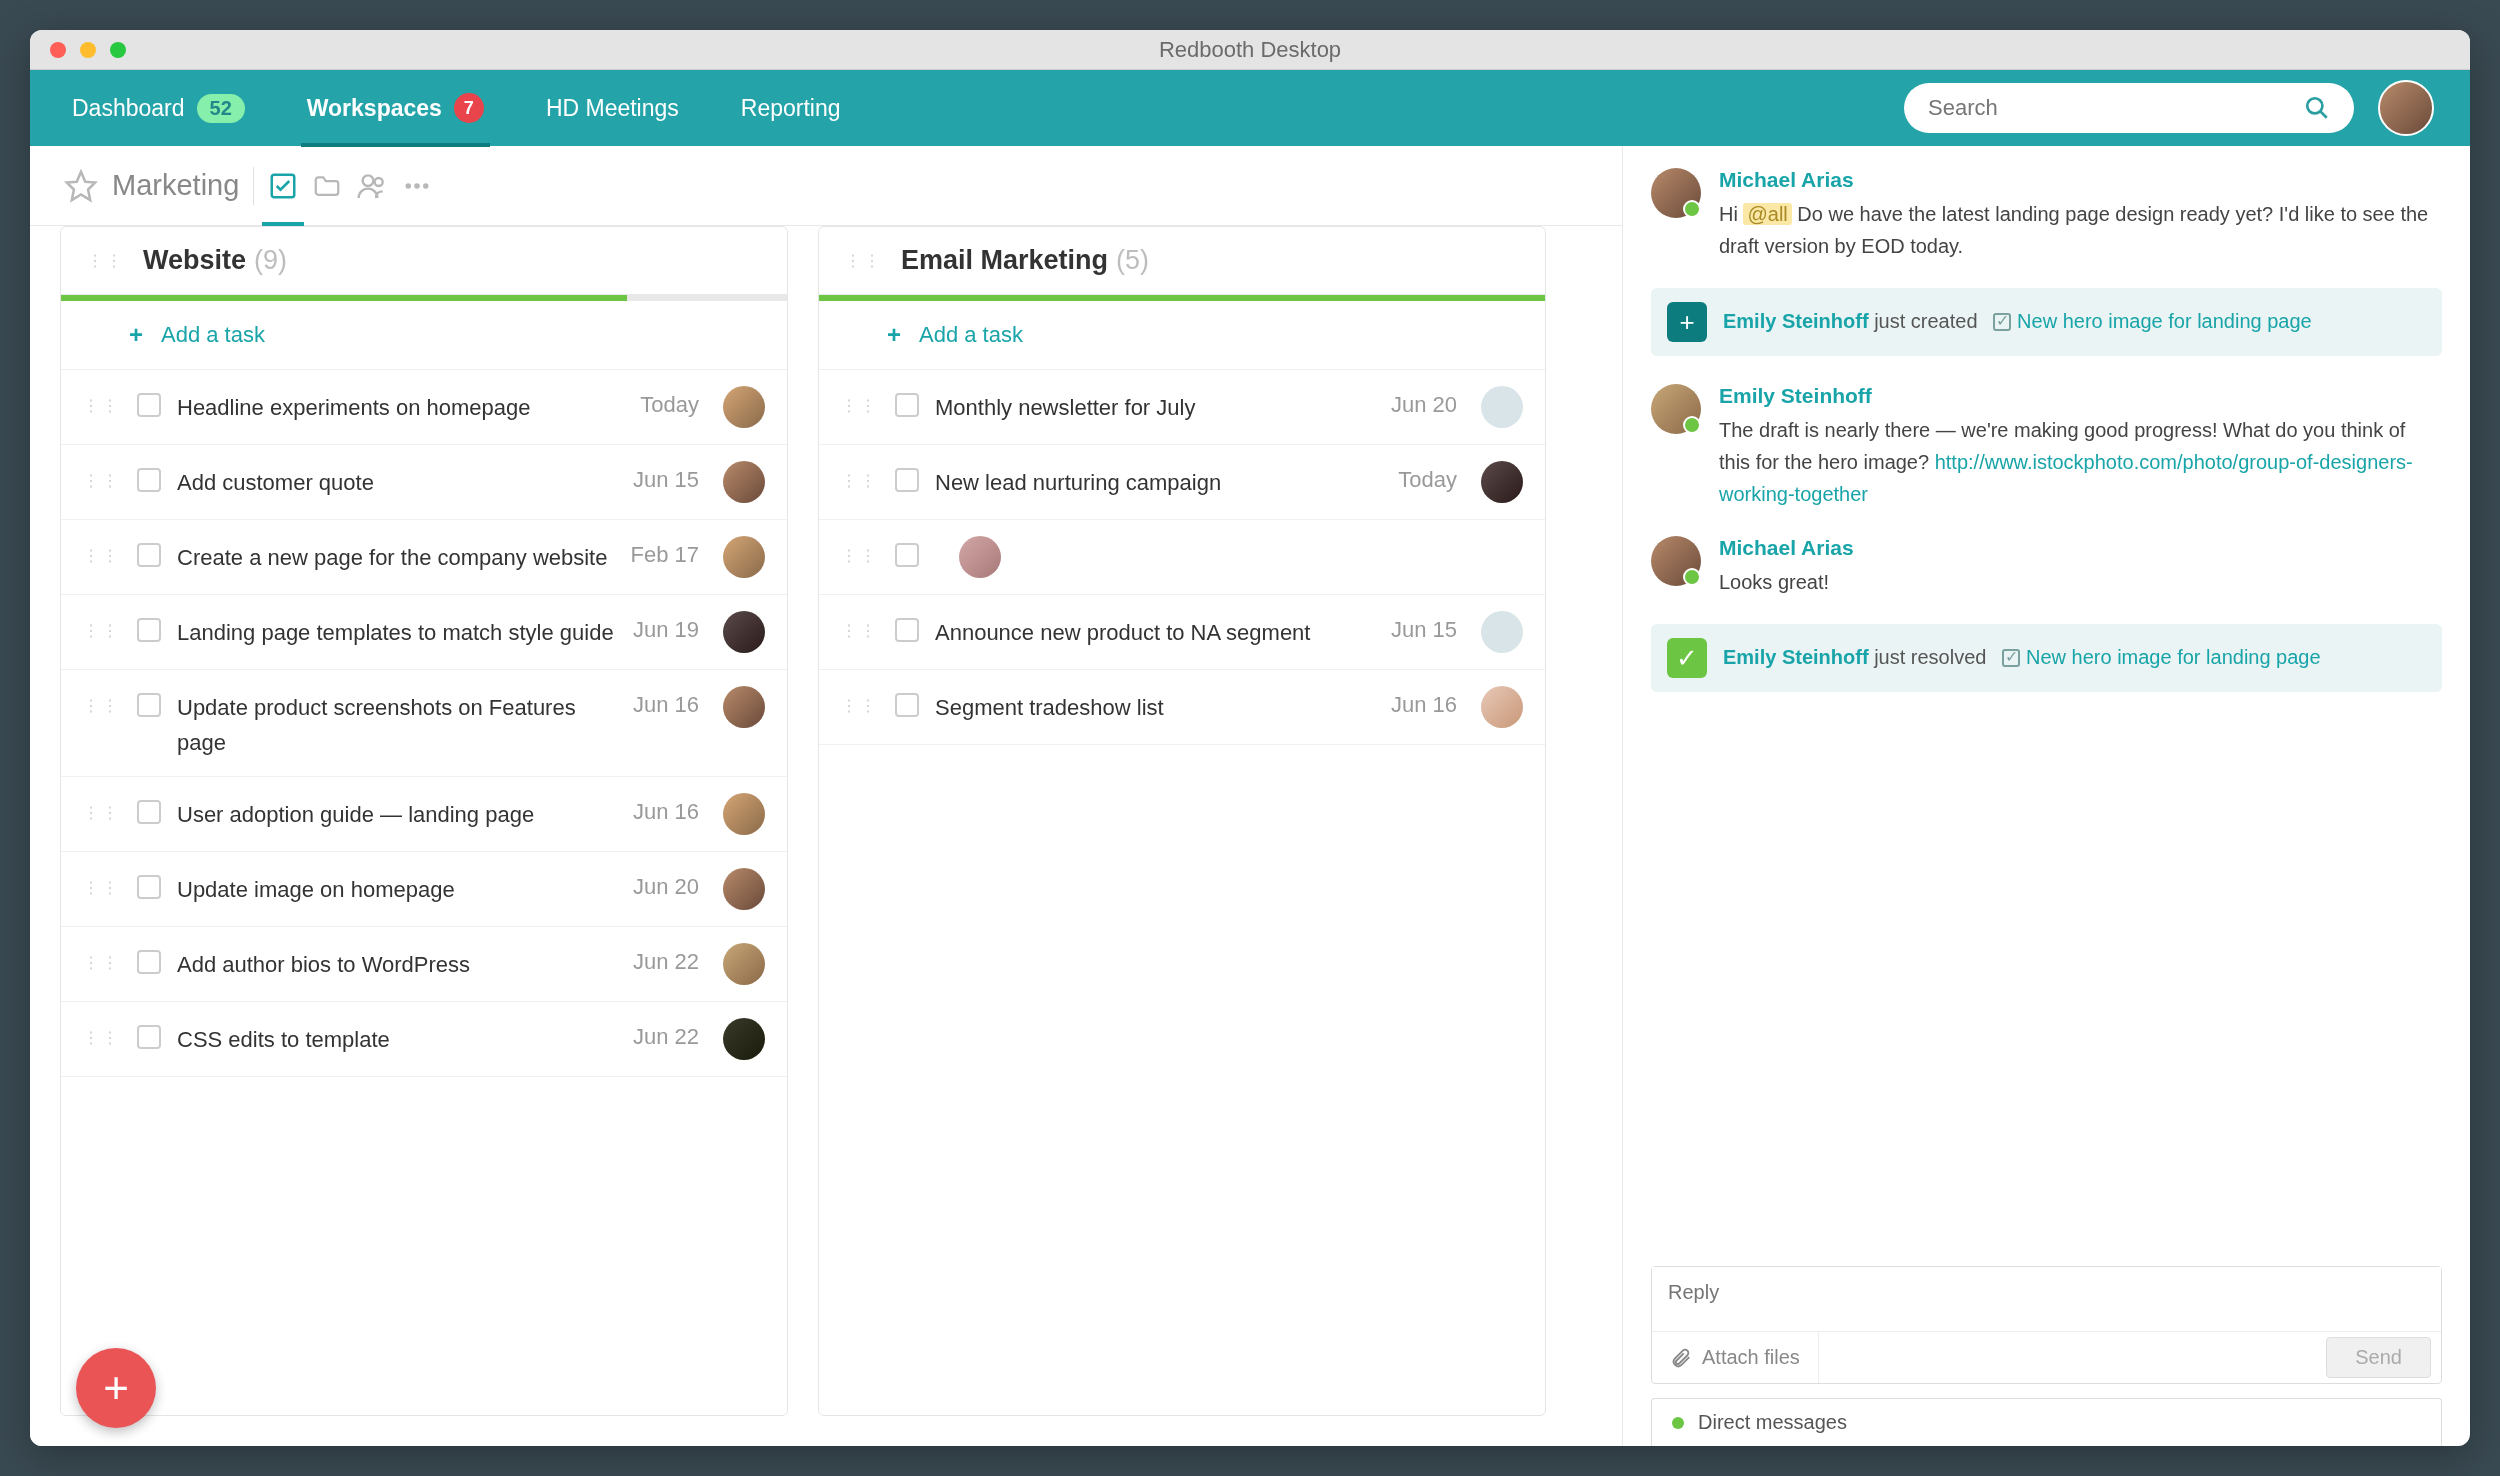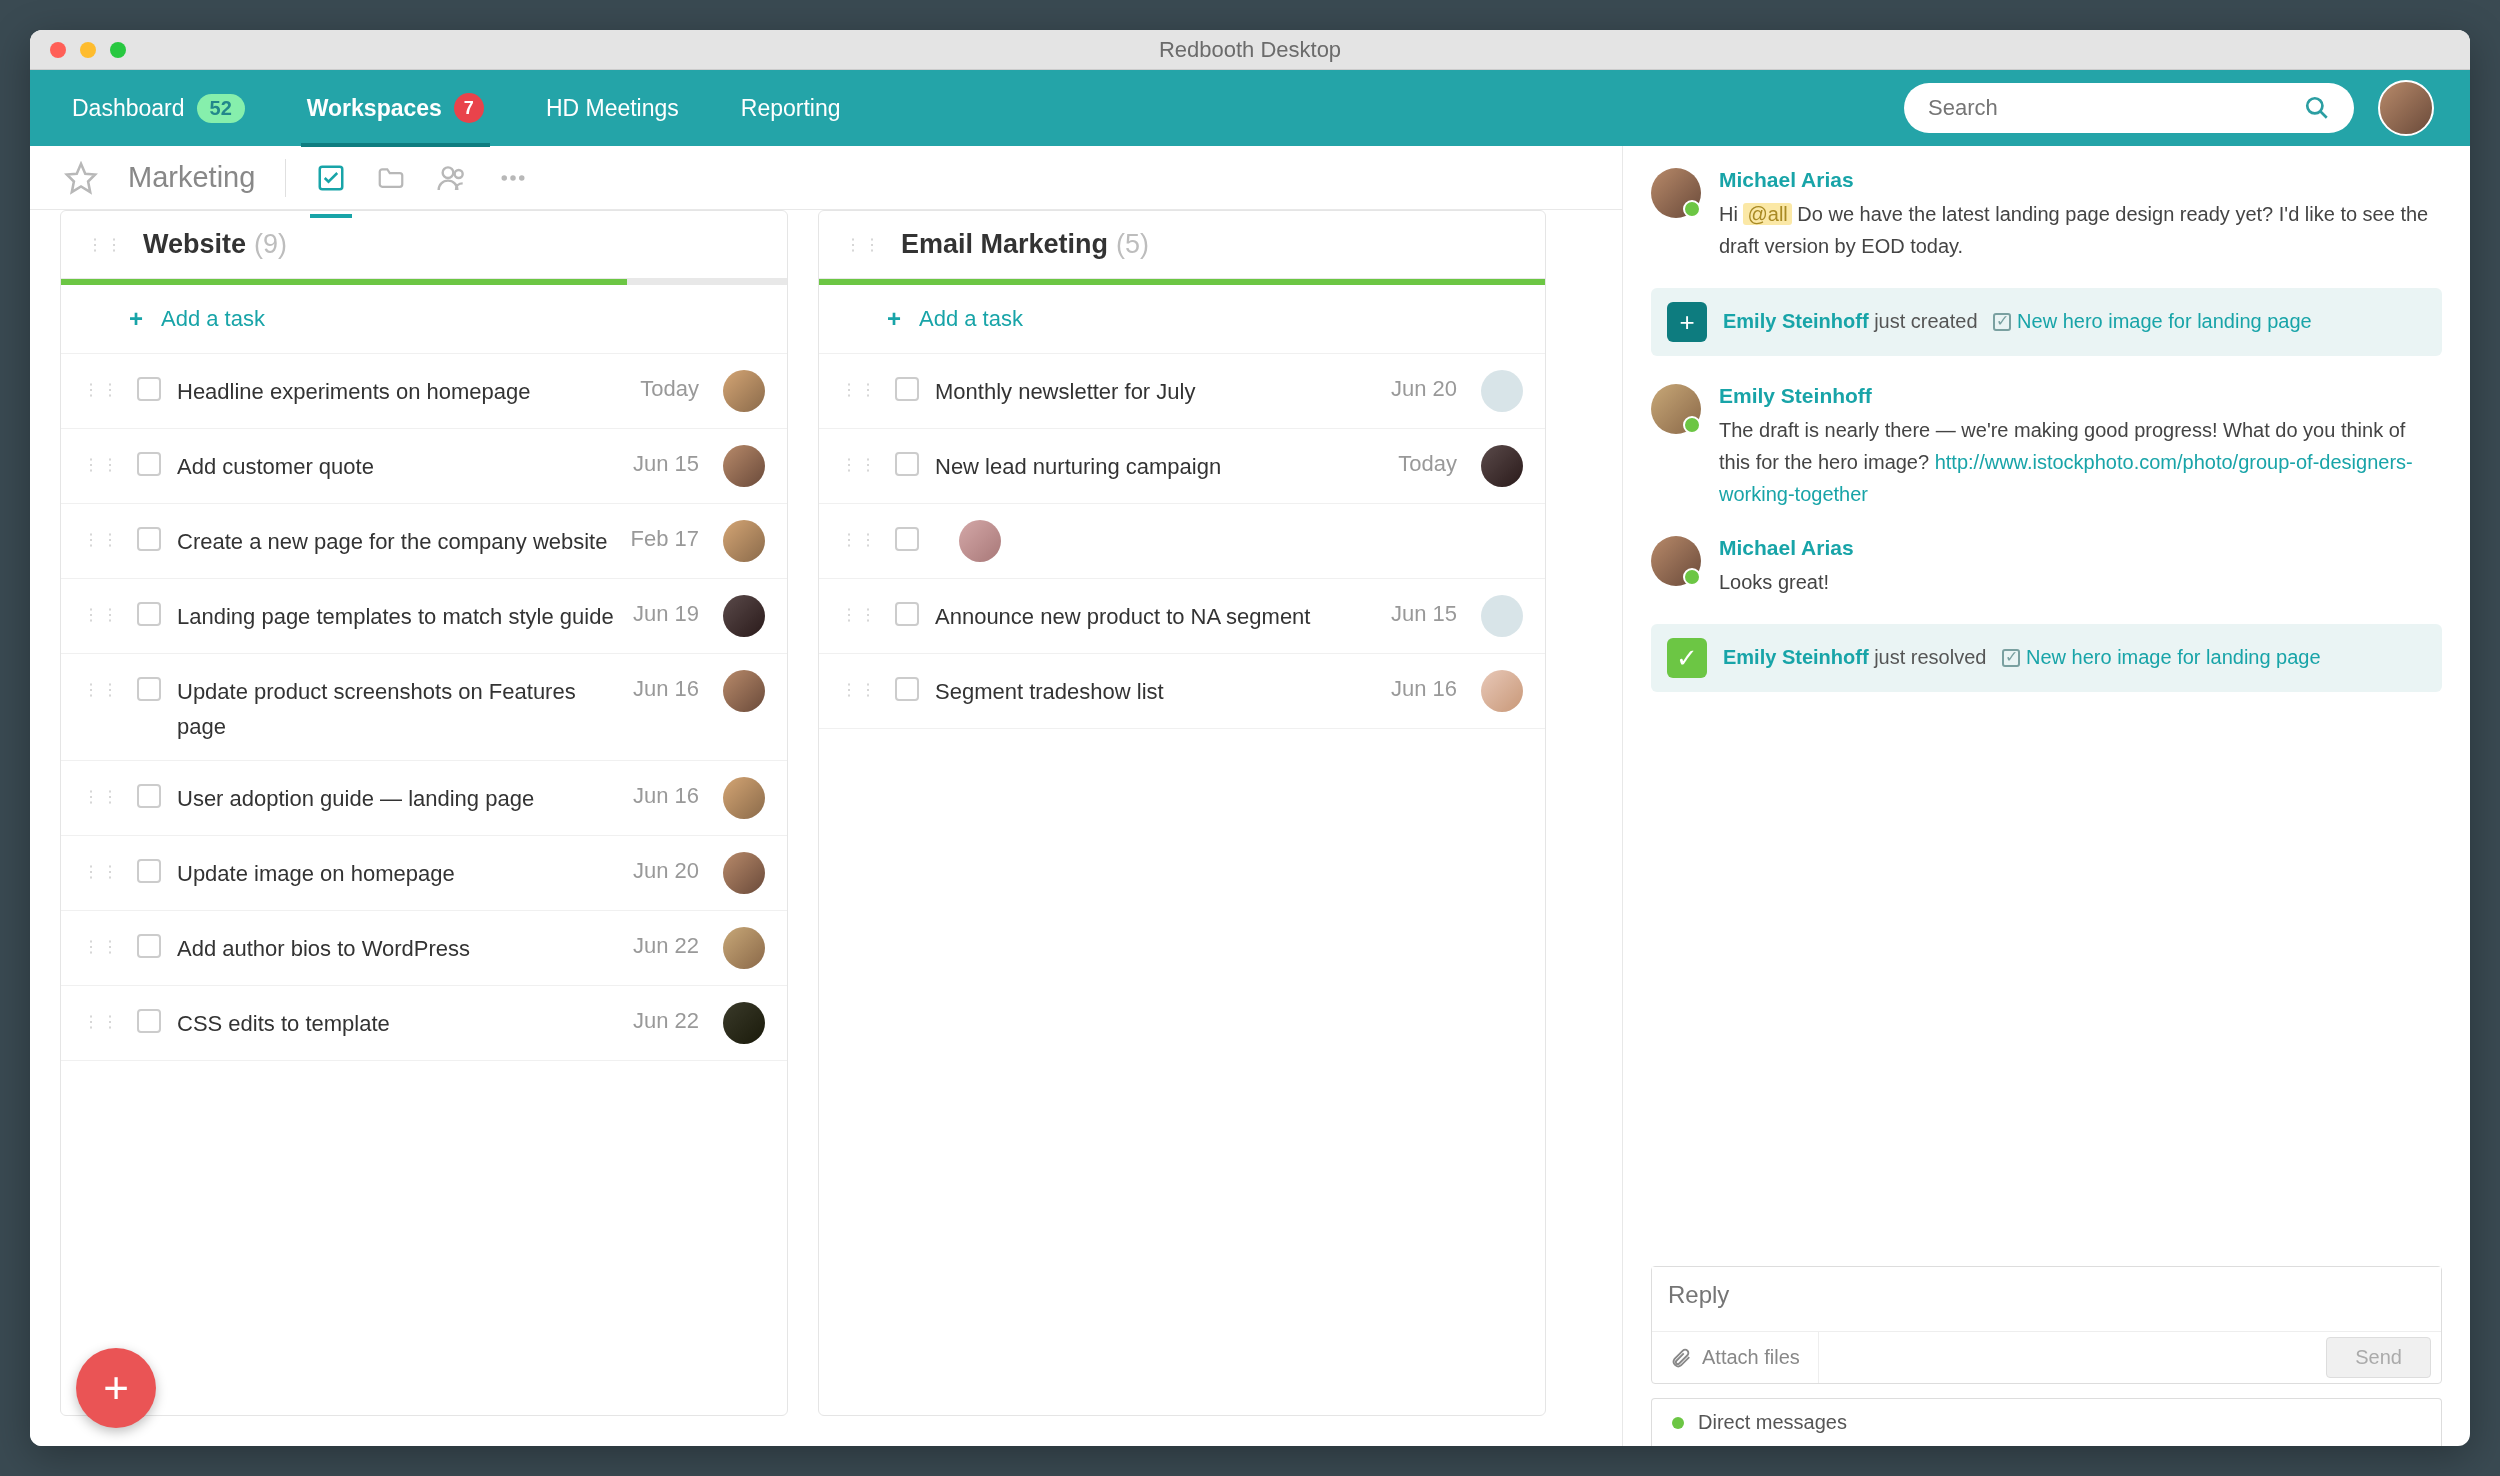--- a/index.html
+++ b/index.html
@@ -17,21 +17,21 @@
 .nav-item.active::after { content: ""; position: absolute; bottom: 0; left: 0; right: 0; height: 4px; background: #0f7d80; }
 .badge-grey { background: #86efac; color: #22878b; border-radius: 999px; padding: 3px 13px; font-size: 20px; font-weight: 700; }
 .badge-red { background: #e9434b; color: #fff; border-radius: 50%; width: 30px; height: 30px; display: flex; align-items: center; justify-content: center; font-size: 18px; font-weight: 700; }
 .search-wrap { margin-left: auto; display: flex; align-items: center; gap: 24px; }
 .search { background: #fff; border-radius: 999px; height: 50px; width: 450px; display: flex; align-items: center; padding: 0 24px; }
 .search input { border: none; outline: none; font-size: 22px; color: #2b9ea2; flex: 1; background: transparent; }
 .search-icon { color: #2b9ea2; }
 .avatar-header { width: 56px; height: 56px; border-radius: 50%; background: linear-gradient(135deg,#5a4a3a,#2a2a2a); border: 2px solid #fff; }
 .body { flex: 1; display: flex; min-height: 0; }
 .main { flex: 1; display: flex; flex-direction: column; min-width: 0; }
-.toolbar { height: 64px; display: flex; align-items: center; padding: 0 34px; gap: 30px; border-bottom: 1px solid #e8e8e8; text-align: center; }
+.toolbar { height: 80px; display: flex; align-items: center; padding: 0 34px; gap: 14px; border-bottom: 1px solid #e8e8e8; text-align: center; }
 .star-icon, .tool-icon { color: #b8b8b8; cursor: pointer; }
 .workspace-name { font-size: 29px; color: #888; }
 .divider-v { width: 1px; height: 38px; background: #e0e0e0; }
 .tool-icon.active { color: #18a4a8; position: relative; }
 .tool-icon.active::after { content:""; position:absolute; bottom:-25px; left:-6px; right:-6px; height:4px; background:#18a4a8; }
 .boards { flex: 1; display: flex; gap: 30px; padding: 0 30px 30px; overflow: hidden; background: #fff; min-height:0;}
 .column { width: 728px; border: 1px solid #e5e5e5; border-radius: 6px; background: #fff; display: flex; flex-direction: column; overflow: hidden; }
 .col-header { display: flex; align-items: center; padding: 18px 26px; border-bottom: 1px solid #e8e8e8; position: relative; }
 .grip { color: #cfcfcf; margin-right: 18px; font-size: 16px; letter-spacing: 3px; cursor: grab; }
 .col-title { font-size: 27px; color: #333; font-weight: 600; }
@@ -64,21 +64,21 @@
 .act-text { font-size: 20px; color: #555; }
 .act-user { color: #18a4a8; font-weight: 600; }
 .act-task { color: #18a4a8; }
 .tiny-check { display: inline-block; width: 18px; height: 18px; border: 2px solid #7aa0a0; border-radius: 3px; position: relative; vertical-align: middle; margin: 0 6px 3px 10px; }
 .tiny-check::after { content:"✓"; position:absolute; top:-4px; left:1px; font-size:16px; color:#7aa0a0; }
 .attachment { margin-top: 14px; border-left: 3px solid #e0e0e0; padding-left: 20px; }
 .attach-img { width: 140px; height: 120px; background: linear-gradient(135deg,#f0d8c8 40%,#e8b898 60%,#d8a878); border-radius: 2px; }
 .attach-src { font-size: 17px; color: #aaa; margin-top: 8px; }
 .attach-title { font-size: 19px; color: #18a4a8; margin-top: 4px; }
 .reply-box { border: 1px solid #ddd; margin: 10px 28px 0 28px; border-radius: 4px; }
-.reply-input { width: 100%; padding: 14px 16px; border: none; font-size: 24px; color: #6d28d9; outline: none; resize: none; font-family: inherit; height: 60px; }
+.reply-input { width: 100%; padding: 14px 16px; border: none; font-size: 20px; color: #6d28d9; outline: none; resize: none; font-family: inherit; height: 60px; }
 .reply-actions { display: flex; align-items: center; border-top: 1px solid #eee; }
 .attach-btn { display: flex; align-items: center; gap: 10px; padding: 14px 18px; color: #888; font-size: 20px; cursor: pointer; border-right: 1px solid #eee; }
 .send-btn { margin-left: auto; margin-right: 10px; background: #f0f0f0; color: #aaa; border: 1px solid #ddd; border-radius: 4px; padding: 8px 28px; font-size: 20px; cursor: pointer; }
 .dm-bar { margin: 14px 28px 0 28px; border: 1px solid #ddd; border-radius: 4px 4px 0 0; border-bottom: none; padding: 12px 20px; display: flex; align-items: center; gap: 14px; color: #555; font-size: 20px; }
 .dm-dot { width: 12px; height: 12px; background: #6cc644; border-radius: 50%; }
 .fab { position: absolute; bottom: 18px; left: 46px; width: 80px; height: 80px; border-radius: 50%; background: #ea5455; color: #fff; display: flex; align-items: center; justify-content: center; font-size: 44px; box-shadow: 0 4px 12px rgba(0,0,0,0.25); cursor: pointer; font-weight: 300; }
 svg{display:block;}
 </style>
 </head>
 <body>

